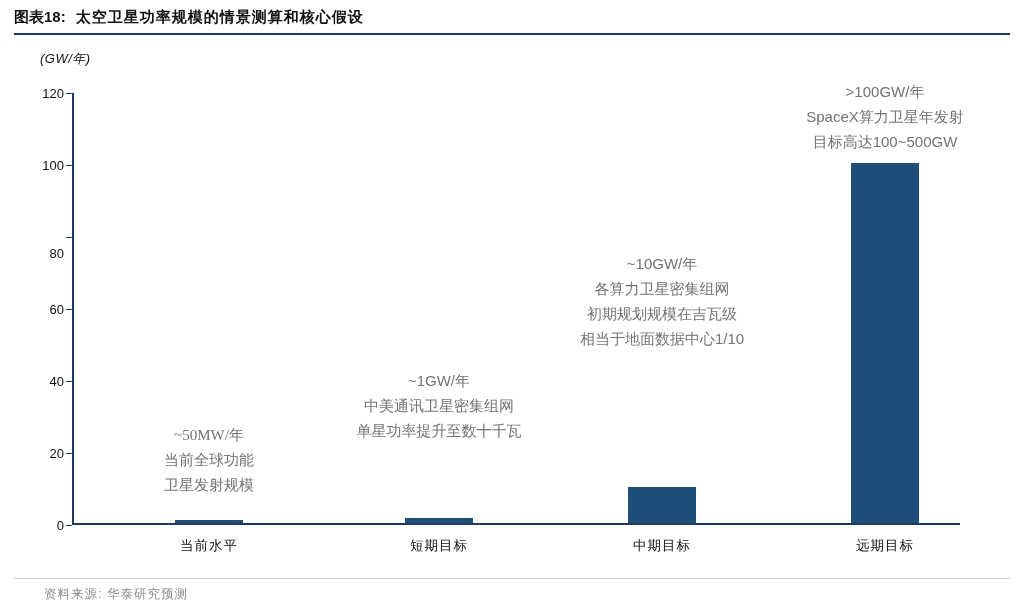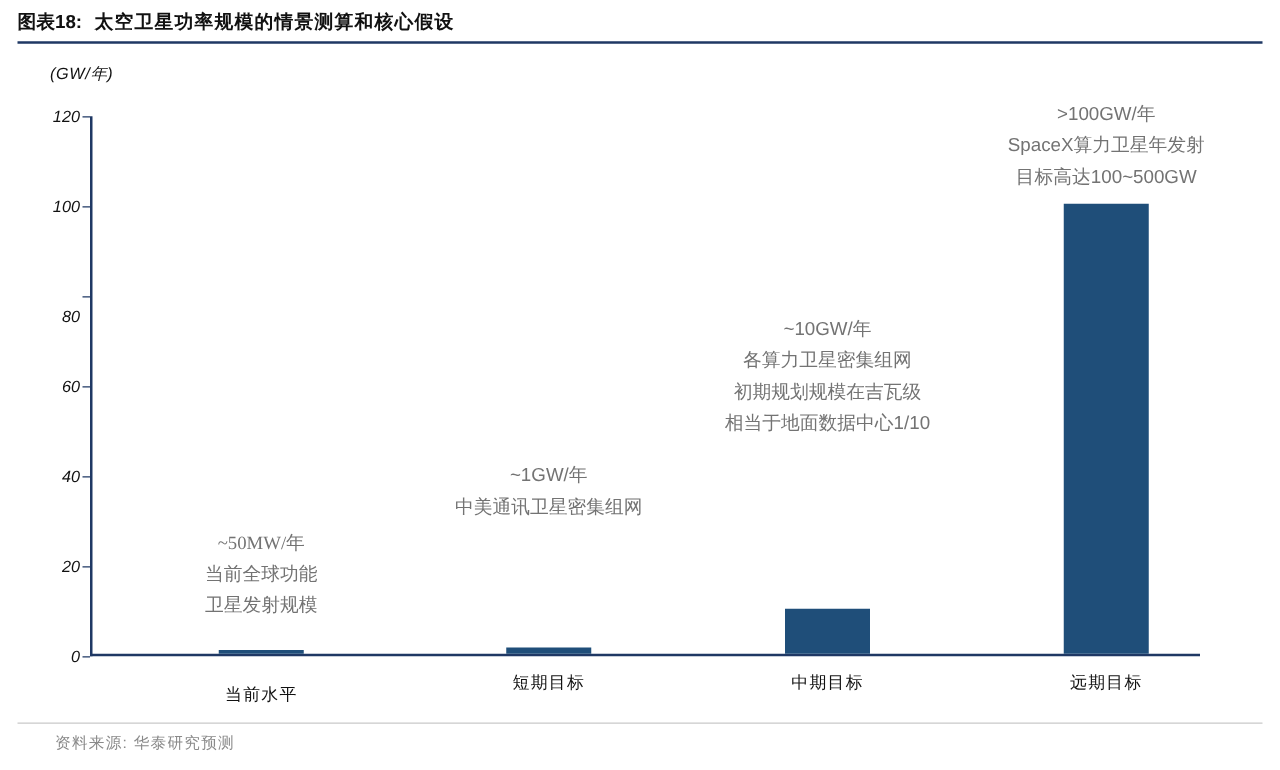--- a/index.html
+++ b/index.html
@@ -26,21 +26,21 @@
     position:absolute;left:72px;top:93px;width:888px;height:432px;
   }
   #axis-y{
     position:absolute;left:0;top:0;width:2px;height:432px;background:#1f3864;
   }
   #axis-x{
     position:absolute;left:0;top:430px;width:888px;height:2px;background:#1f3864;
   }
   .ytick{
     position:absolute;left:-38px;width:30px;text-align:right;
-    font-size:13px;color:#111;transform:translateY(-50%);font-style:italic;
+    font-size:13px;color:#111;transform:translateY(-50%);
   }
   .ytick-mark{
     position:absolute;left:-6px;width:6px;height:1px;background:#1f3864;
   }
   .bar{
     position:absolute;bottom:2px;background:#1f4e79;
   }
   .xtick{
     position:absolute;top:444px;font-size:13.5px;color:#111;
     text-align:center;letter-spacing:1px;transform:translateX(-50%);
@@ -91,34 +91,35 @@
   <div class="ytick-mark" style="top:216px;"></div>
   <div class="ytick-mark" style="top:144px;"></div>
   <div class="ytick-mark" style="top:72px;"></div>
   <div class="ytick-mark" style="top:0px;"></div>
 
   <div class="bar" style="left:103px;width:68px;height:3px;"></div>
   <div class="bar" style="left:333px;width:68px;height:5px;"></div>
   <div class="bar" style="left:556px;width:68px;height:36px;"></div>
   <div class="bar" style="left:779px;width:68px;height:360px;"></div>
 
-  <div class="xtick" style="left:137px;margin-top:10px;">当前水平</div>
+  <div class="xtick" style="left:137px;">当前水平</div>
   <div class="xtick" style="left:367px;">短期目标</div>
   <div class="xtick" style="left:590px;">中期目标</div>
   <div class="xtick" style="left:813px;">远期目标</div>
 
   <div class="annot" style="left:137px;top:330px;font-family:Liberation Serif, serif;">
     <div>~50MW/年</div>
     <div>当前全球功能</div>
     <div>卫星发射规模</div>
   </div>
 
   <div class="annot" style="left:367px;top:275px;">
     <div>~1GW/年</div>
     <div>中美通讯卫星密集组网</div>
+    <div>单星功率提升至数十千瓦</div>
   </div>
 
   <div class="annot" style="left:590px;top:158px;">
     <div>~10GW/年</div>
     <div>各算力卫星密集组网</div>
     <div>初期规划规模在吉瓦级</div>
     <div>相当于地面数据中心1/10</div>
   </div>
 
   <div class="annot" style="left:813px;top:-14px;">

